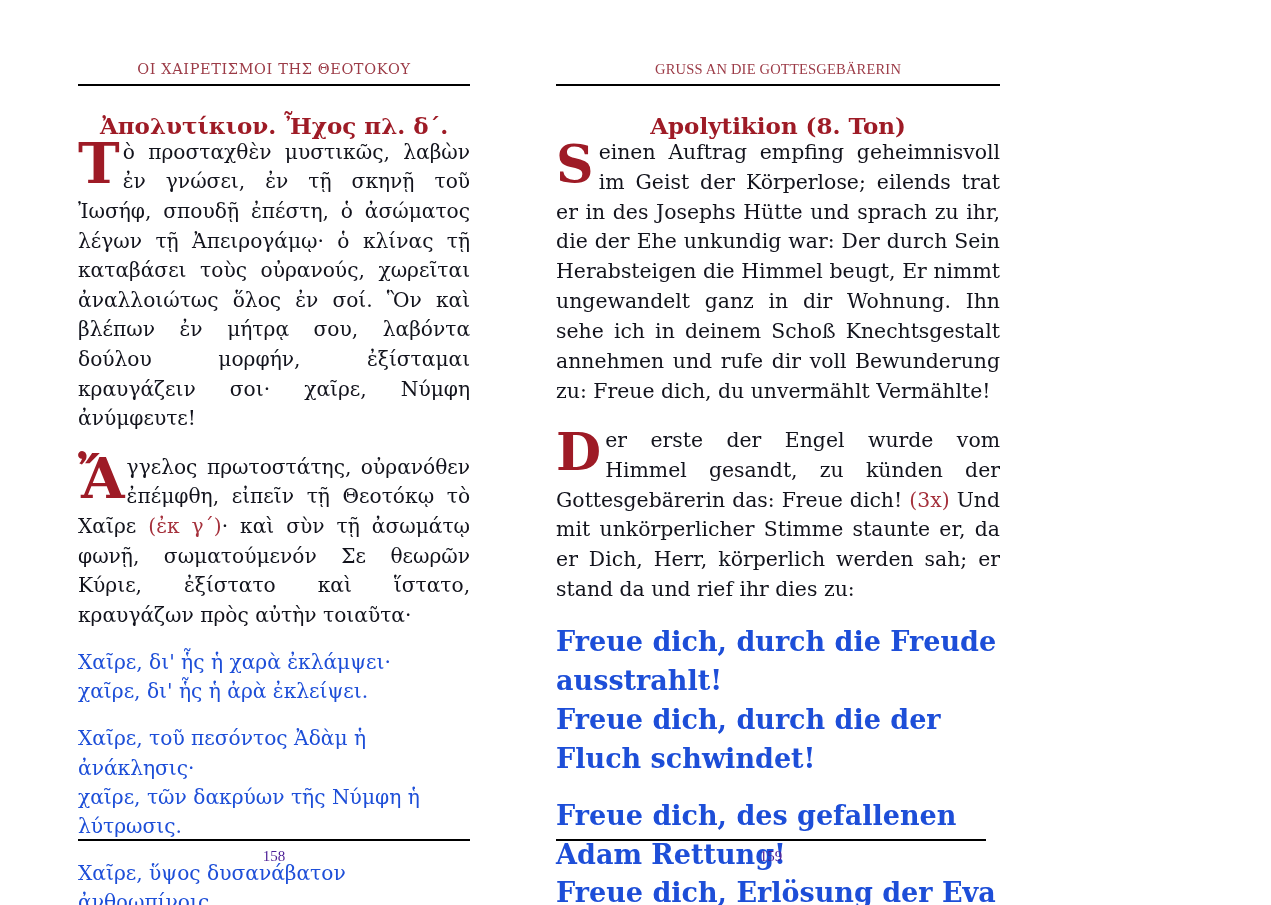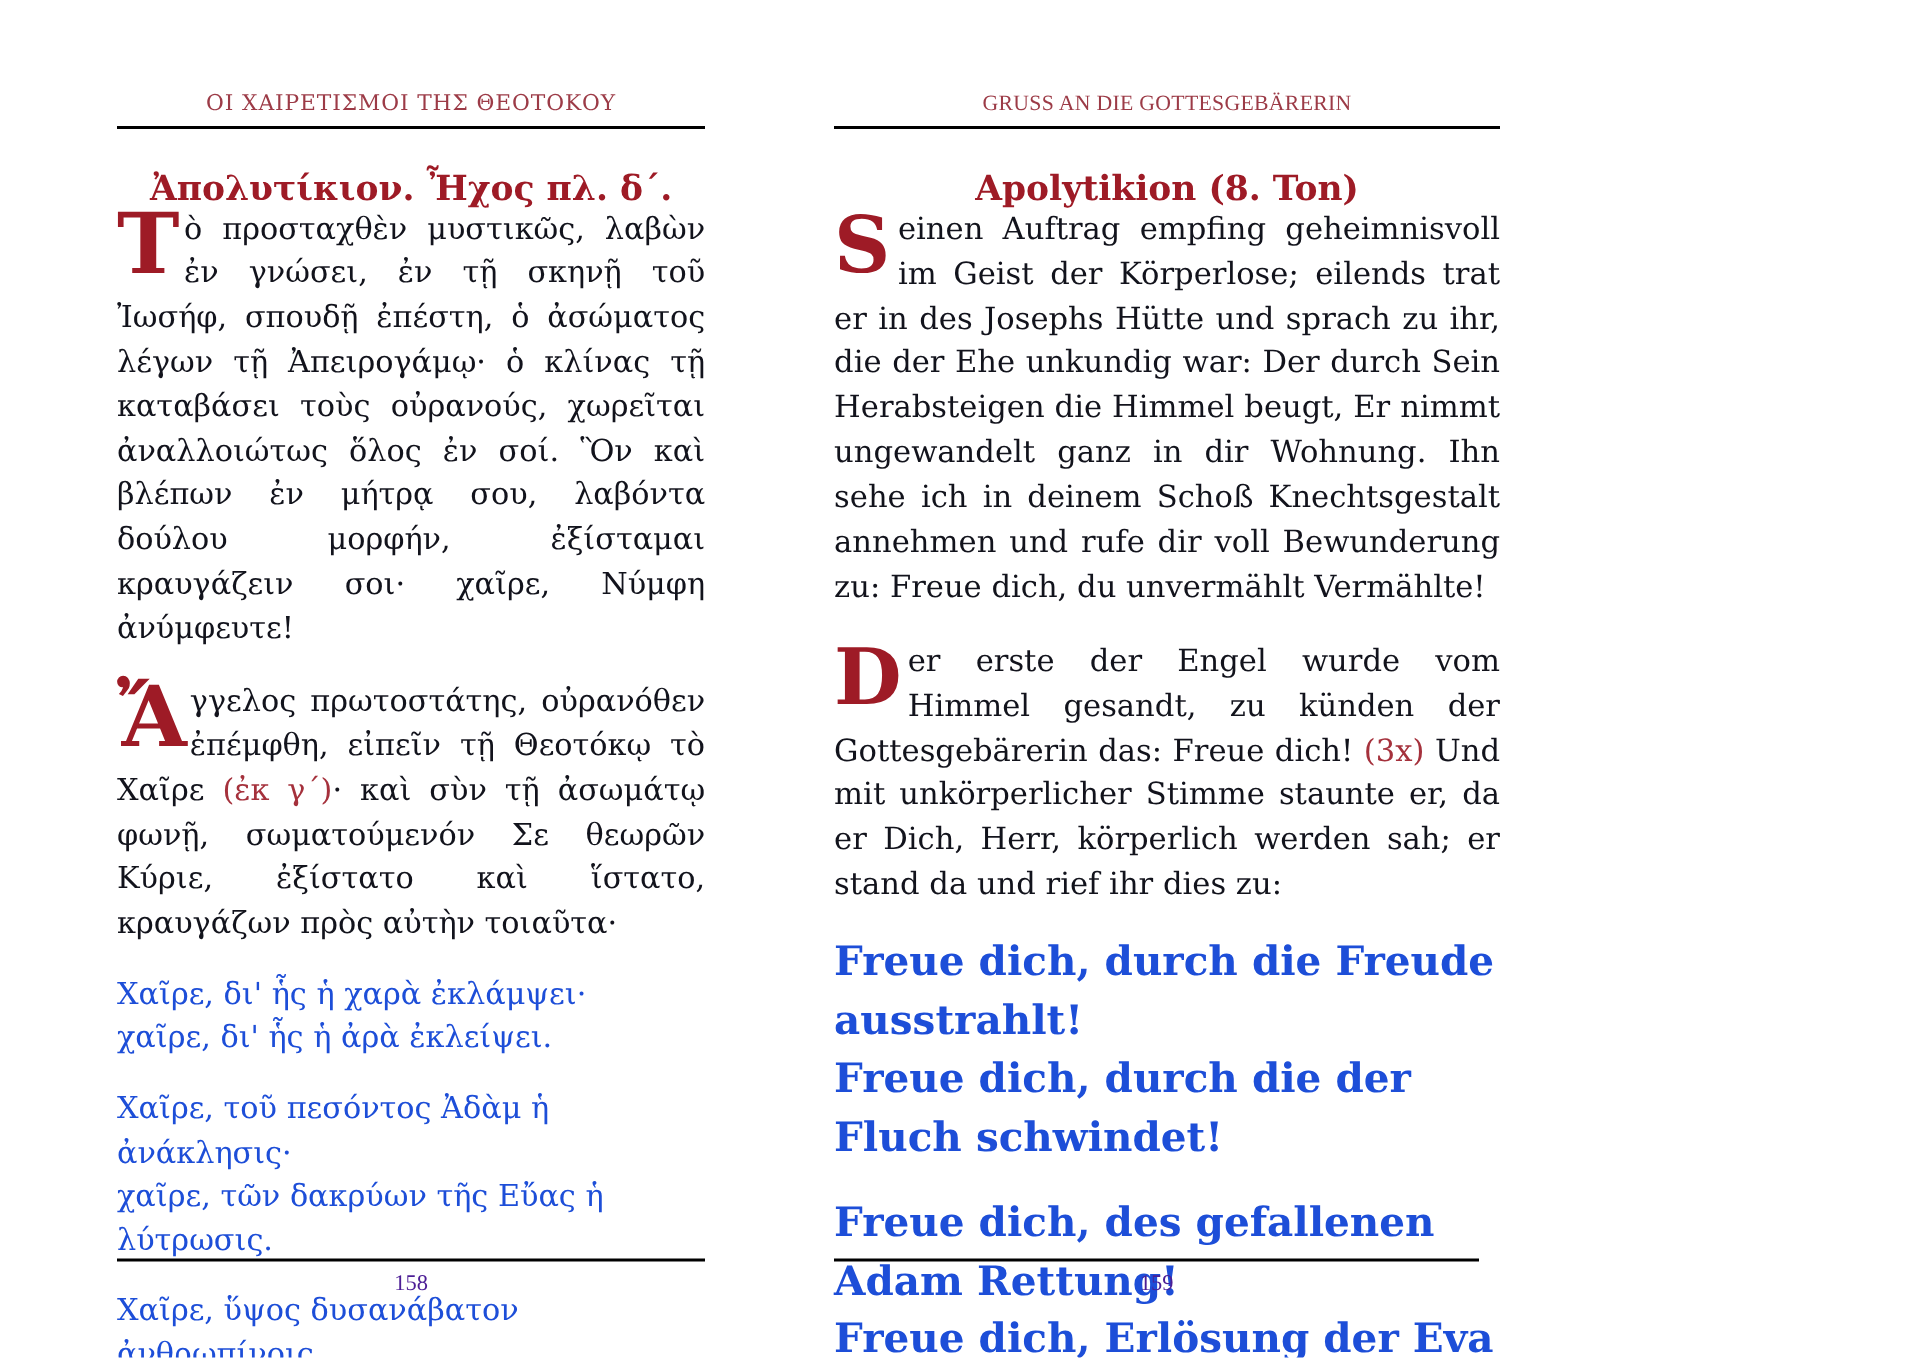--- a/index.html
+++ b/index.html
@@ -128,21 +128,21 @@
 
     <div class="sect-title">Ἀπολυτίκιον. Ἦχος πλ. δ΄.</div>
 
     <p class="body-par"><span class="dropcap">Τ</span><span>ὸ προσταχθὲν μυστικῶς, λαβὼν ἐν γνώσει, ἐν τῇ σκηνῇ τοῦ Ἰωσήφ, σπουδῇ ἐπέστη, ὁ ἀσώματος λέγων τῇ Ἀπειρογάμῳ· ὁ κλίνας τῇ καταβάσει τοὺς οὐρανούς, χωρεῖται ἀναλλοιώτως ὅλος ἐν σοί. Ὃν καὶ βλέπων ἐν μήτρᾳ σου, λαβόντα δούλου μορφήν, ἐξίσταμαι κραυγάζειν σοι· χαῖρε, Νύμφη ἀνύμφευτε!</span></p>
 
     <p class="body-par par-gap"><span class="dropcap dropcap-a">Ἄ</span><span>γγελος πρωτοστάτης, οὐρανόθεν ἐπέμφθη, εἰπεῖν τῇ Θεοτόκῳ τὸ Χαῖρε </span><span class="rubric">(ἐκ γ΄)</span><span>· καὶ σὺν τῇ ἀσωμάτῳ φωνῇ, σωματούμενόν Σε θεωρῶν Κύριε, ἐξίστατο καὶ ἵστατο, κραυγάζων πρὸς αὐτὴν τοιαῦτα·</span></p>
 
     <p class="verse verse-gap">Χαῖρε, δι' ἧς ἡ χαρὰ ἐκλάμψει·
 χαῖρε, δι' ἧς ἡ ἀρὰ ἐκλείψει.</p>
     <p class="verse verse-gap">Χαῖρε, τοῦ πεσόντος Ἀδὰμ ἡ ἀνάκλησις·
-χαῖρε, τῶν δακρύων τῆς Εὔας ἡ λύτρωσις.</p>
+χαῖρε, τῶν δακρύων τῆς Νύμφη ἡ λύτρωσις.</p>
     <p class="verse verse-gap"><span>Χαῖρε, ὕψος δυσανάβατον ἀνθρωπίνοις</span><span class="verse-indent">λογισμοῖς·</span></p>
 
     <div class="footer">
       <div class="rule-bot"></div>
       <div class="folio">158</div>
     </div>
   </div>
 
   <div class="page page-right">
 

